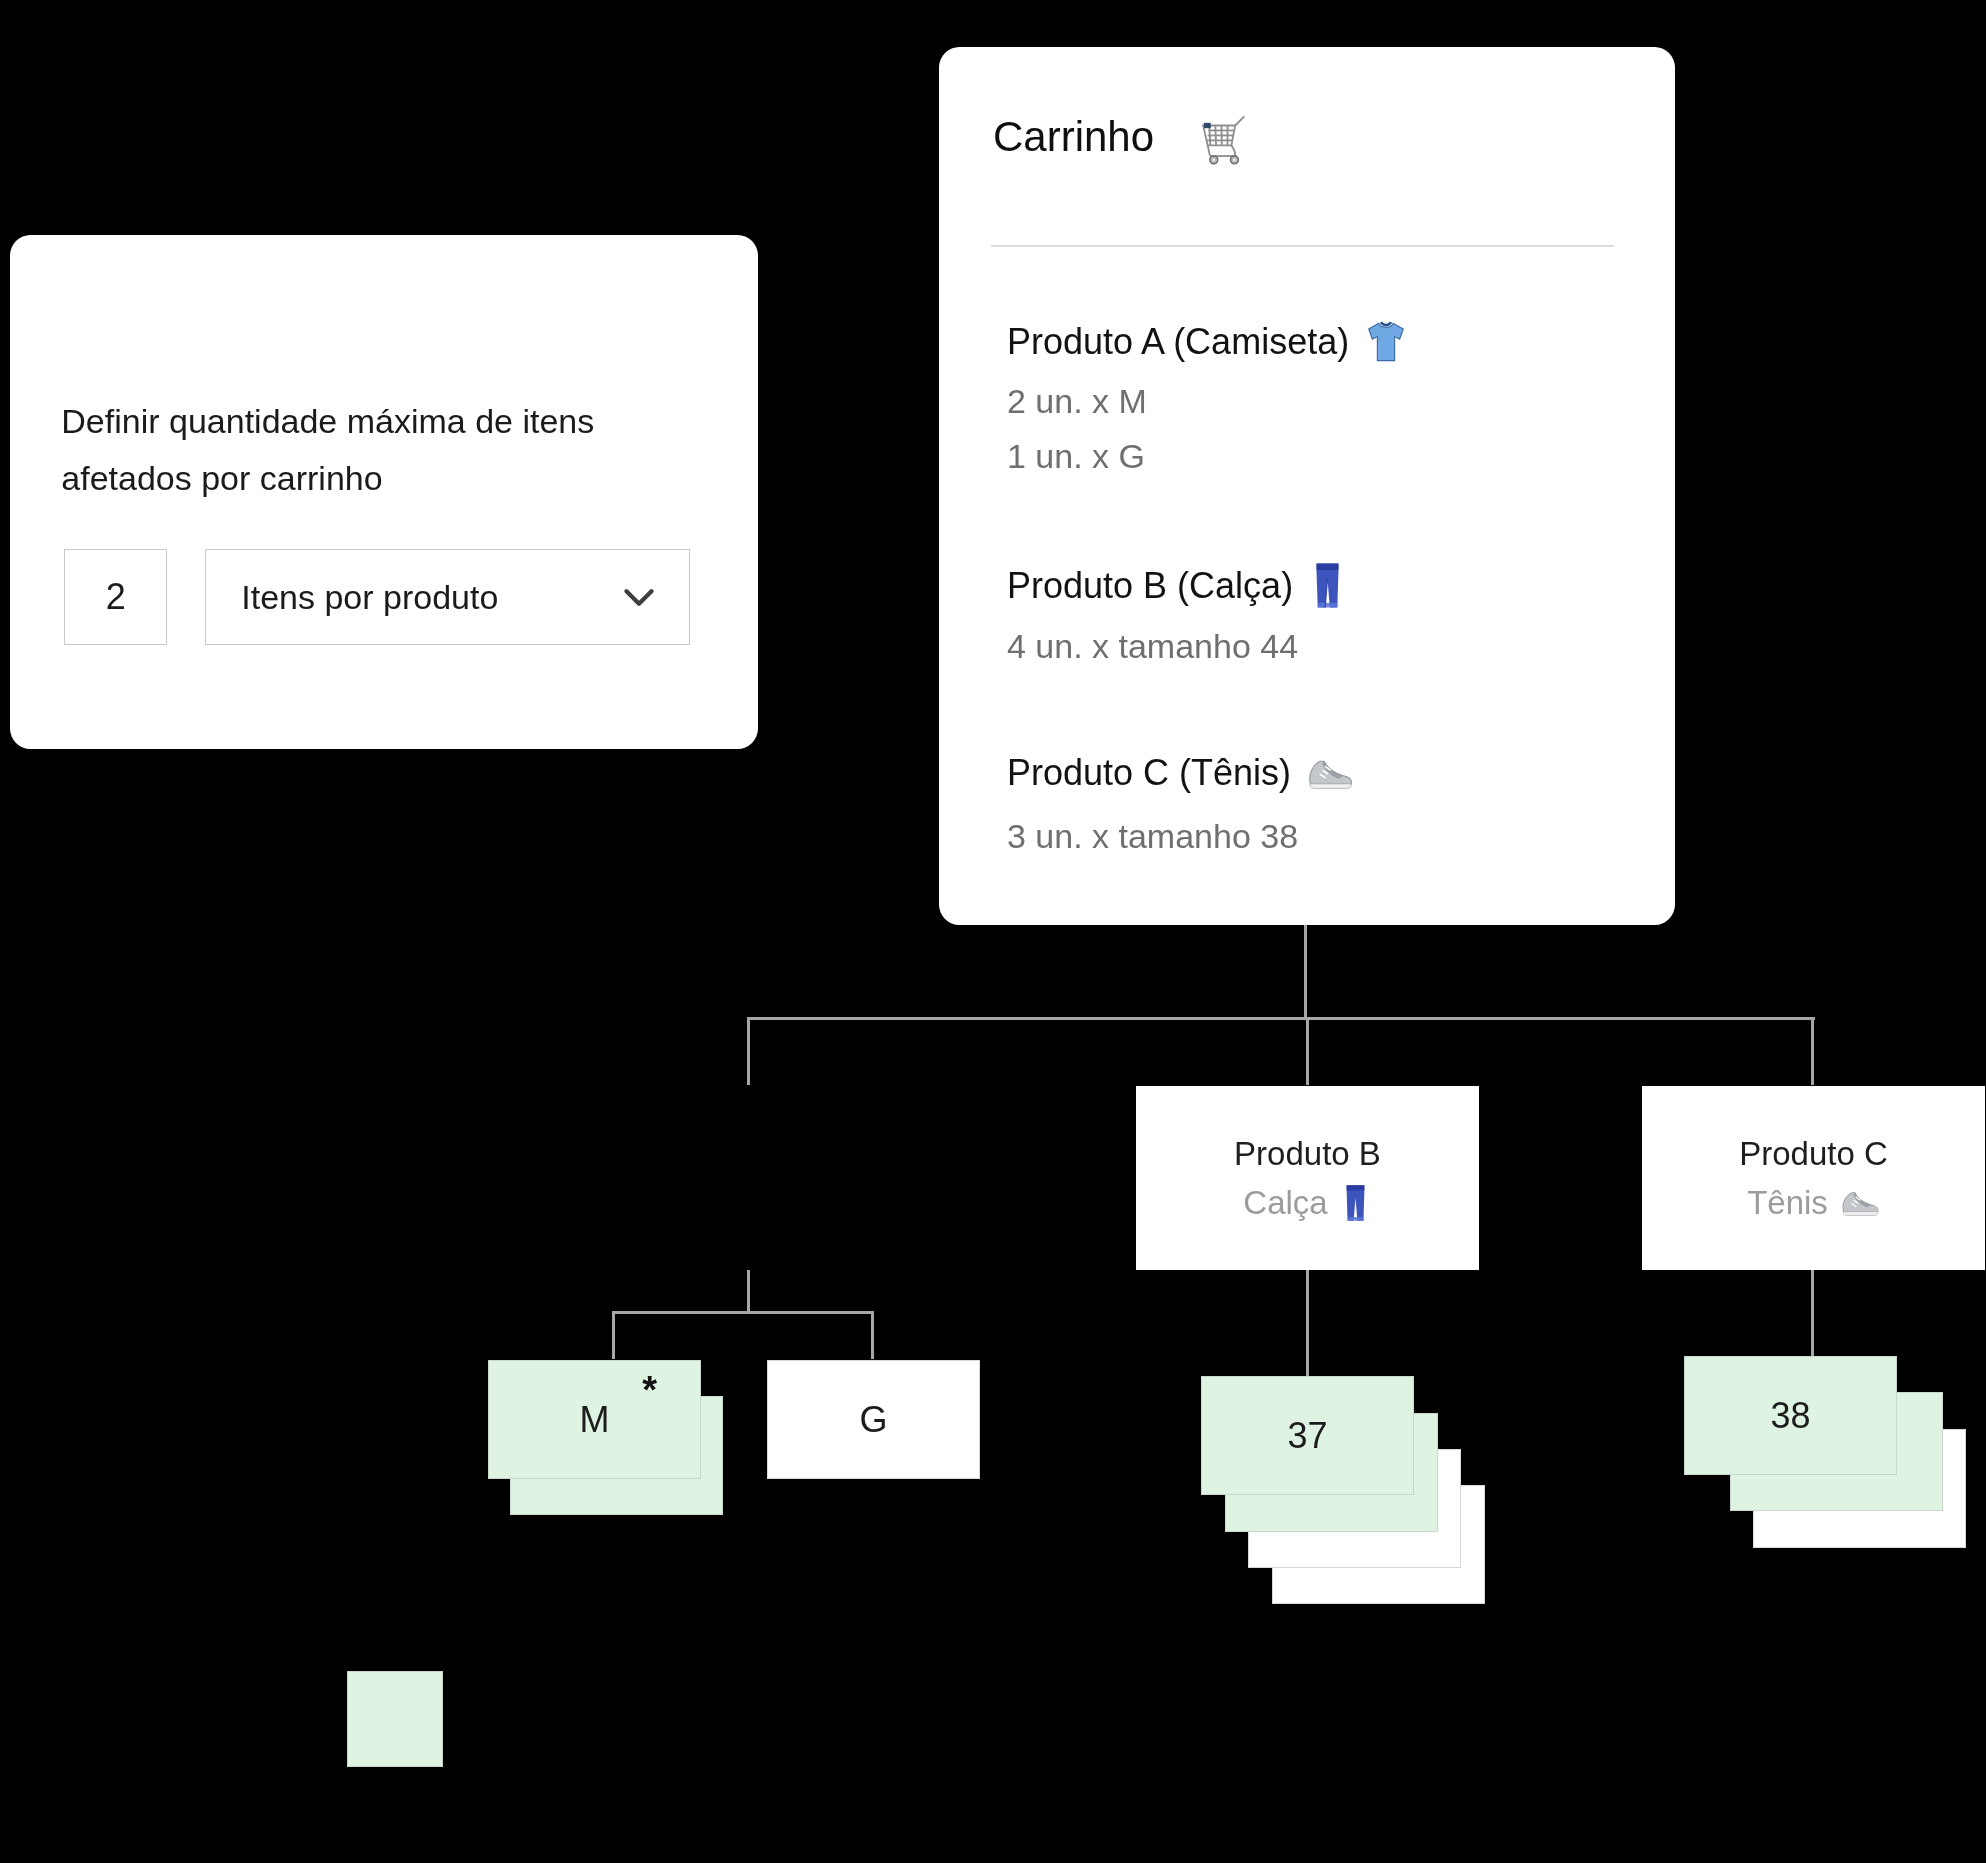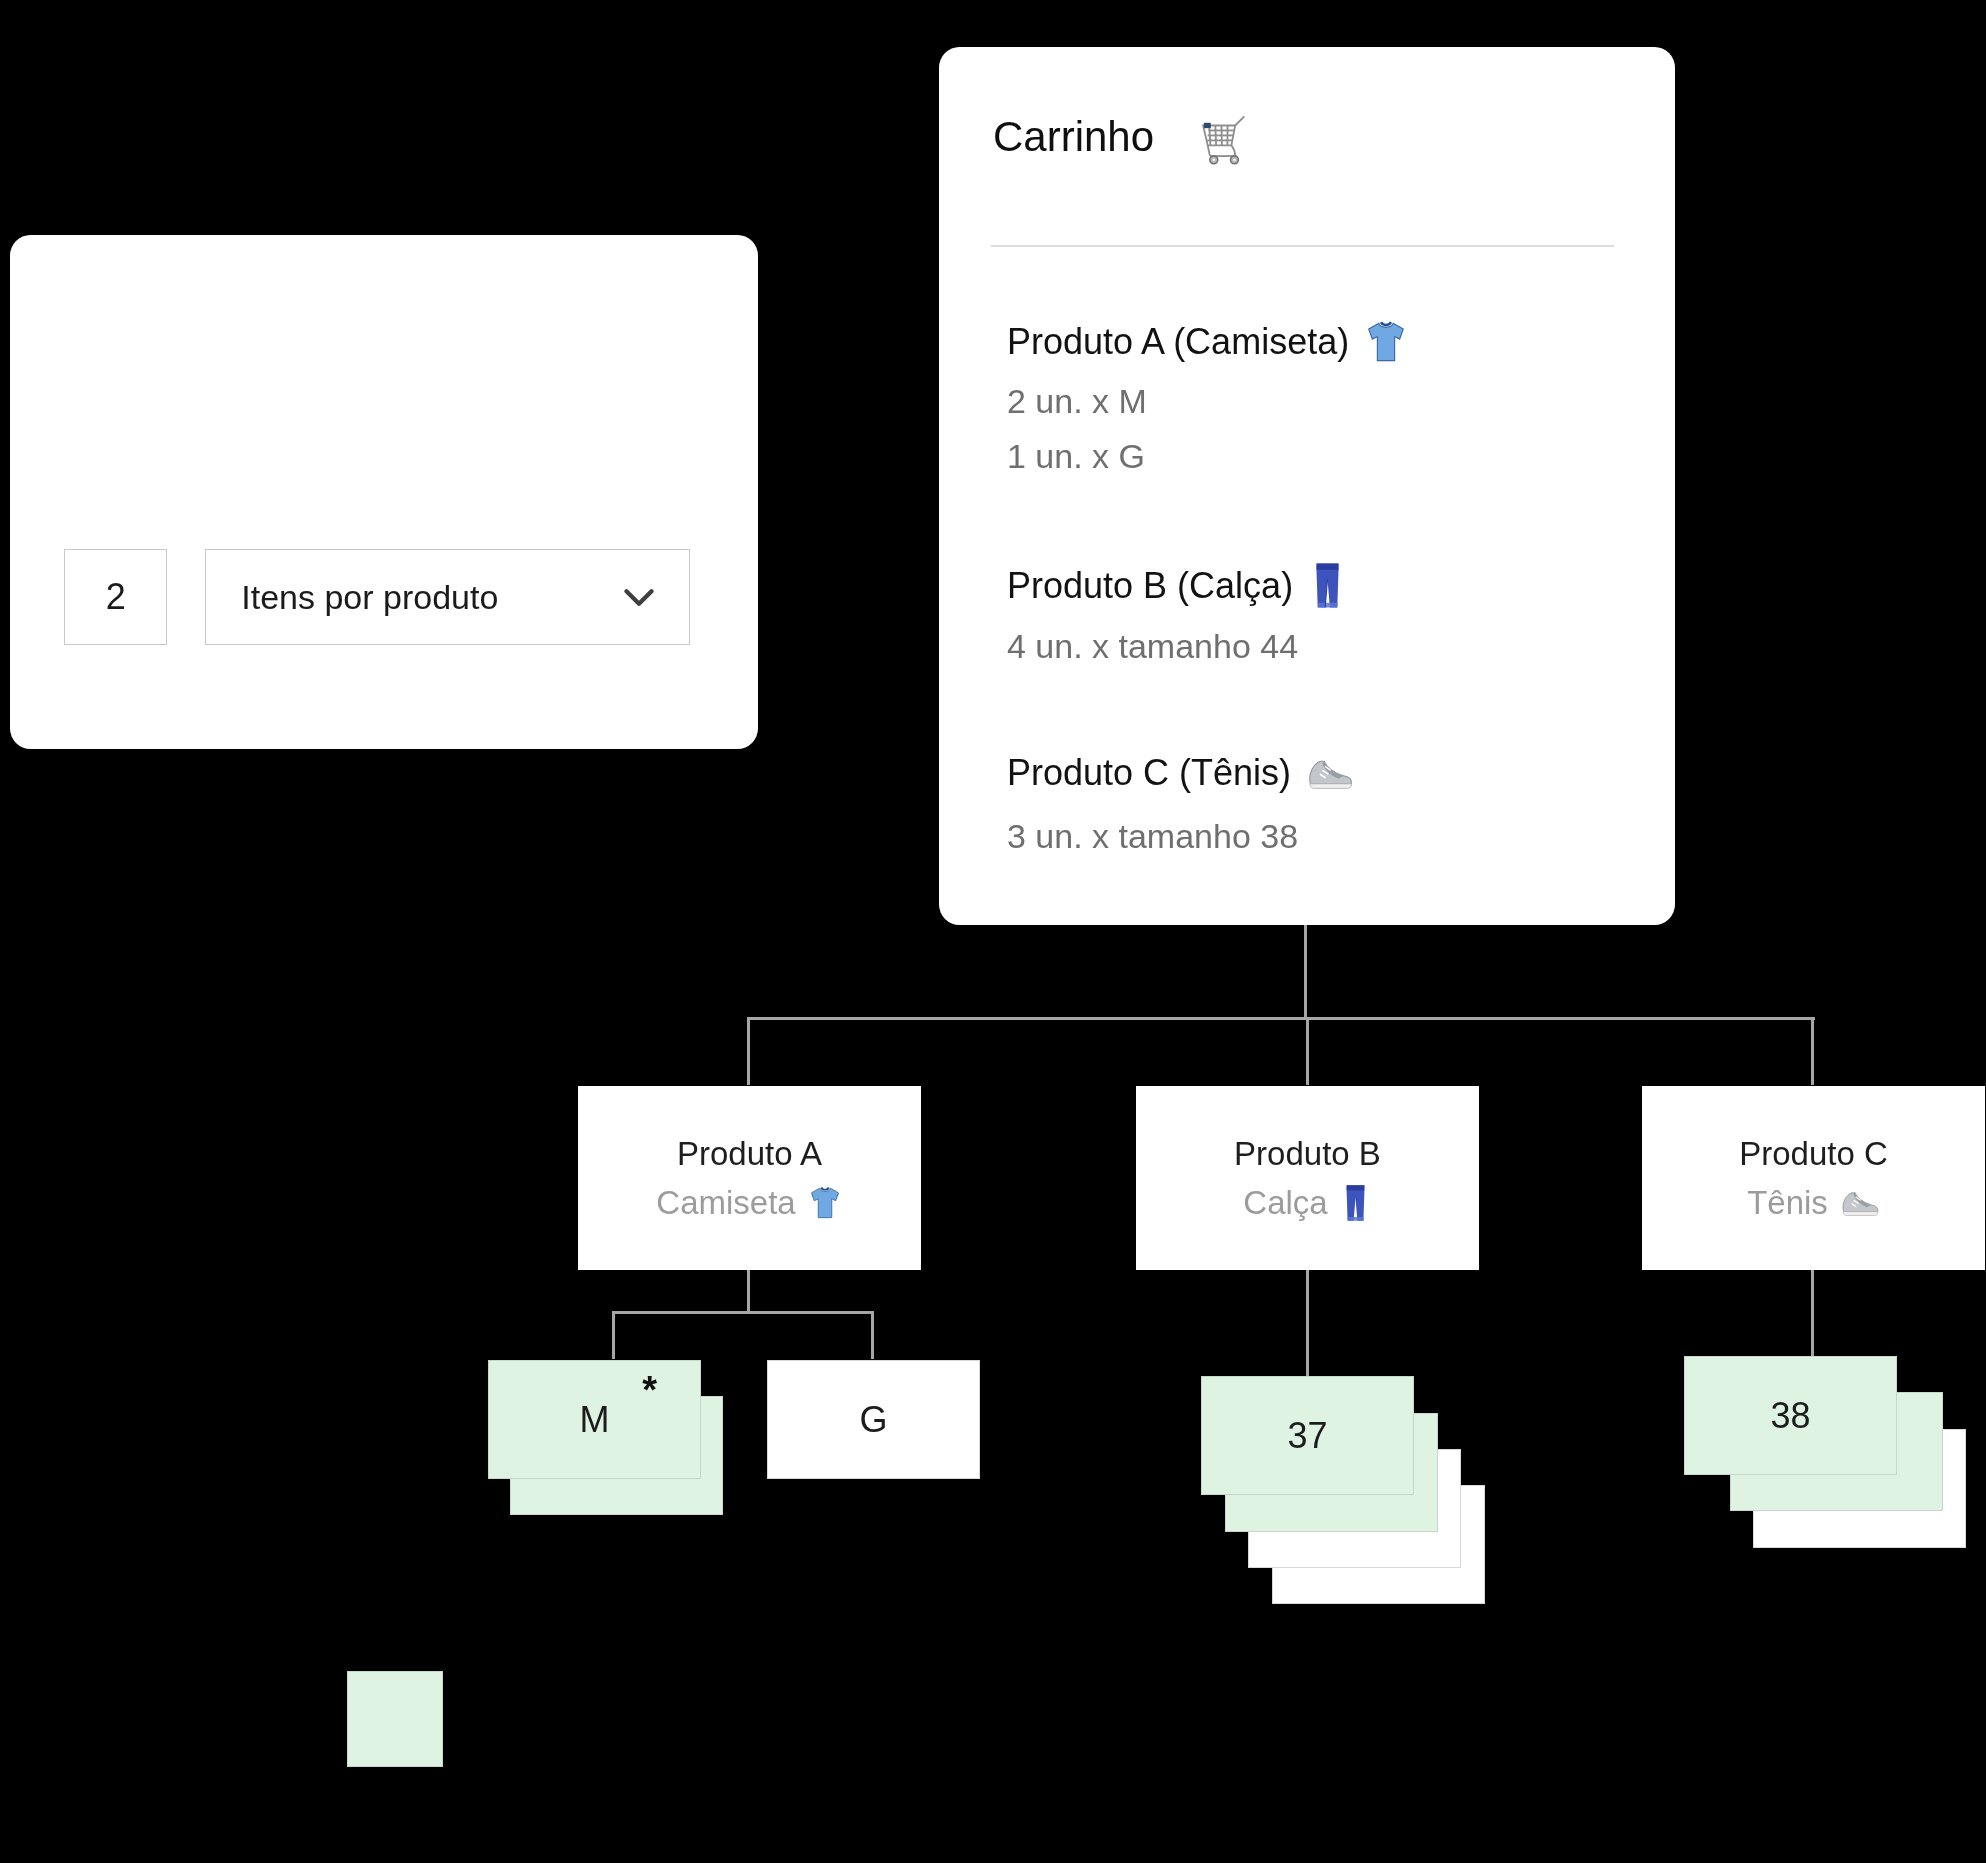--- a/index.html
+++ b/index.html
@@ -59,20 +59,21 @@
   }
 
   .icon { display:inline-flex; flex:0 0 auto; }
 </style>
 </head>
 <body>
 
 <div id="canvas">
 
   <div class="card" id="settings-card">
+    <div class="s-desc">Definir quantidade máxima de itens afetados por carrinho</div>
     <div class="qty-input">
       <span>2</span>
     </div>
     <div class="unit-select">
       <span>Itens por produto</span>
       <span class="icon">
         <svg width="30" height="19" viewBox="0 0 24 14">
             <path d="M2 2 L12 12 L22 2" fill="none" stroke="#3f3f3f" stroke-width="3.4" stroke-linecap="round" stroke-linejoin="round"></path>
           </svg>
       </span>
@@ -157,32 +158,20 @@
   <div class="tline" style="left:1306px; top:1018px; width:3.2px; height:67px;"></div>
   <div class="tline" style="left:1811px; top:1018px; width:3.2px; height:67px;"></div>
 
   <div class="tline" style="left:747px;  top:1270px; width:3.2px; height:43px;"></div>
   <div class="tline" style="left:612px;  top:1311px; width:262px; height:3.2px;"></div>
   <div class="tline" style="left:612px;  top:1312px; width:3.2px; height:47px;"></div>
   <div class="tline" style="left:871px; top:1312px; width:3.2px; height:47px;"></div>
   <div class="tline" style="left:1306px; top:1270px; width:3.2px; height:107px;"></div>
   <div class="tline" style="left:1811px; top:1270px; width:3.2px; height:86px;"></div>
 
-  <div class="node" style="left:578px; top:1086px;">
-    <div class="t1">Produto A</div>
-    <div class="t2">
-      <span>Camiseta</span>
-      <span class="icon">
-        <svg width="36" height="36" viewBox="0 0 64 64">
-          <path d="M22 6 L8 14 L13 28 L20 24.5 V58 H44 V24.5 L51 28 L56 14 L42 6 C40 13 24 13 22 6 Z" fill="#6fa8e3" stroke="#3b69a5" stroke-width="1.6"></path>
-          <path d="M23.5 5.2 C25.5 11.5 38.5 11.5 40.5 5.2 L37 3.4 C35.5 7.6 28.5 7.6 27 3.4 Z" fill="#27508f"></path>
-        </svg>
-      </span>
-    </div>
-  </div>
 
   <div class="node" style="left:1136px; top:1086px;">
     <div class="t1">Produto B</div>
     <div class="t2">
       <span>Calça</span>
       <span class="icon">
         <svg width="33" height="38" viewBox="0 0 52 60">
           <path d="M12 2 H40 V12 L38.5 58 H29 L26 22 L23 58 H13.5 L12 12 Z" fill="#3d54bd"></path>
           <path d="M12 2 H40 V10 H12 Z" fill="#2b3ea0"></path>
           <path d="M13.6 52 L38.9 52 L38.7 58 H13.8 Z" fill="#5a74d6" opacity="0.85"></path>

